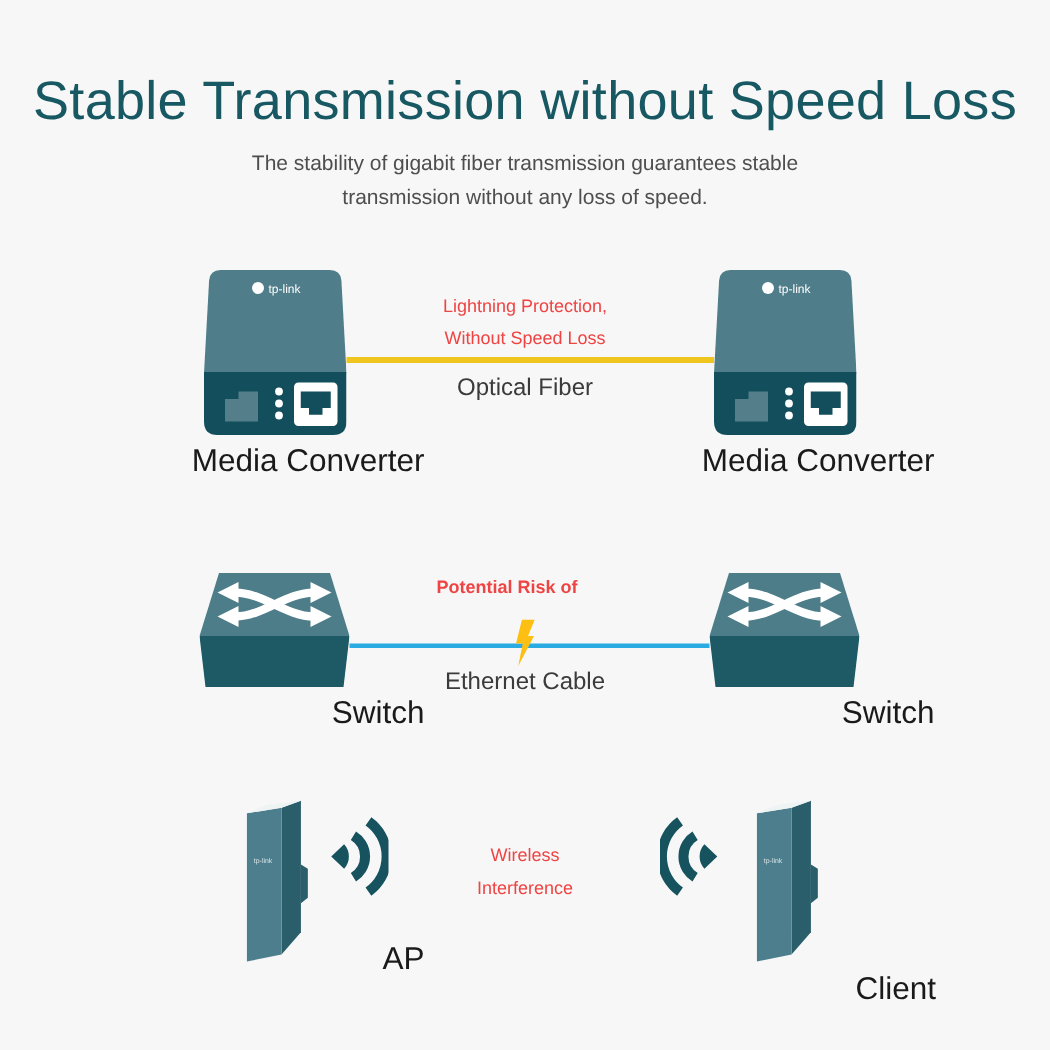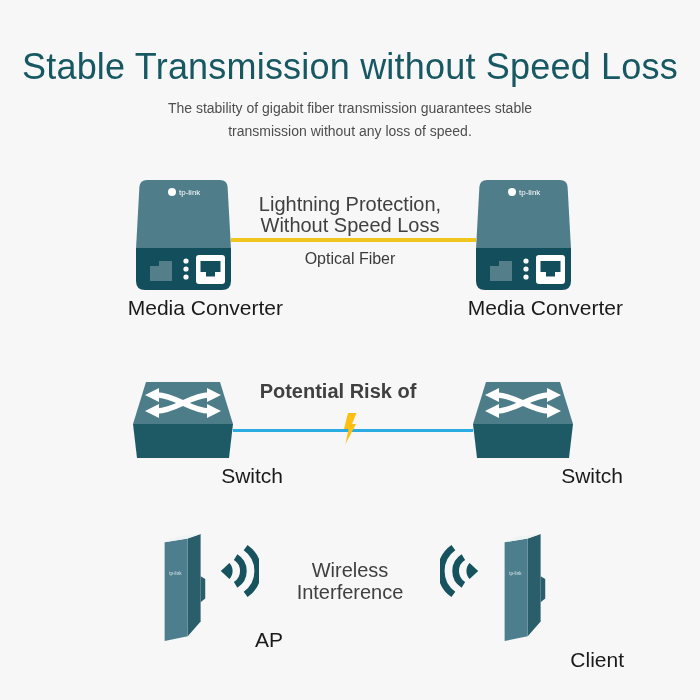--- a/index.html
+++ b/index.html
@@ -10,21 +10,21 @@
   .title{
     position:absolute;top:46px;left:0;width:700px;margin:0;
     text-align:center;font-size:36px;font-weight:500;letter-spacing:.2px;
     color:#185863;
   }
   .subtitle{
     position:absolute;top:97px;left:0;width:700px;margin:0;
     text-align:center;font-size:14px;line-height:23px;color:#4e4e4e;
   }
   .ann{
-    position:absolute;text-align:center;font-size:20px;line-height:21px;color:#404040;
+    position:absolute;text-align:center;font-size:12px;line-height:21px;color:#ef4444;
   }
   .cable-label{
     position:absolute;text-align:center;font-size:16px;color:#3b3b3b;
   }
   .dev-label{
     position:absolute;width:200px;text-align:right;font-size:21px;color:#1a1a1a;
   }
   .svg-abs{position:absolute;}
   .hline{position:absolute;}
   .fiber-line{left:231px;top:238px;width:245px;height:4px;background:#f0c51e;}
@@ -125,20 +125,21 @@
     </g>
   </svg>
 
   <svg class="svg-abs" style="left:341px;top:413px;" width="18" height="32" viewBox="0 0 18 32">
     <polygon points="7,0 15.5,0 11,11 15,11 4.5,31 7.5,16 3,16" fill="#fcbf12"></polygon>
   </svg>
 
   <div class="ann" style="left:208px;top:381px;width:260px;font-weight:bold;">
     <span>Potential Risk of</span><br>
   </div>
+  <div class="cable-label" style="left:250px;top:446px;width:200px;">Ethernet Cable</div>
 
   <div class="dev-label" style="left:83px;top:464px;">Switch</div>
   <div class="dev-label" style="left:423px;top:464px;">Switch</div>
 
   <svg class="svg-abs" style="left:160px;top:530px;" width="48" height="113" viewBox="0 0 52 122">
     <polygon points="30,9 44,4 44,99 30,115" fill="#2b5e6b"></polygon>
     <polygon points="44,50 49,53 49,74 44,78" fill="#2b5e6b"></polygon>
     <polygon points="5,13 30,9 30,115 5,120" fill="#4d7e8d"></polygon>
     <polygon points="5,13 30,9 44,4 19,7" fill="#eef3f4"></polygon>
     <text x="10" y="49" font-size="5" fill="#d7e4e8">tp-link</text>

